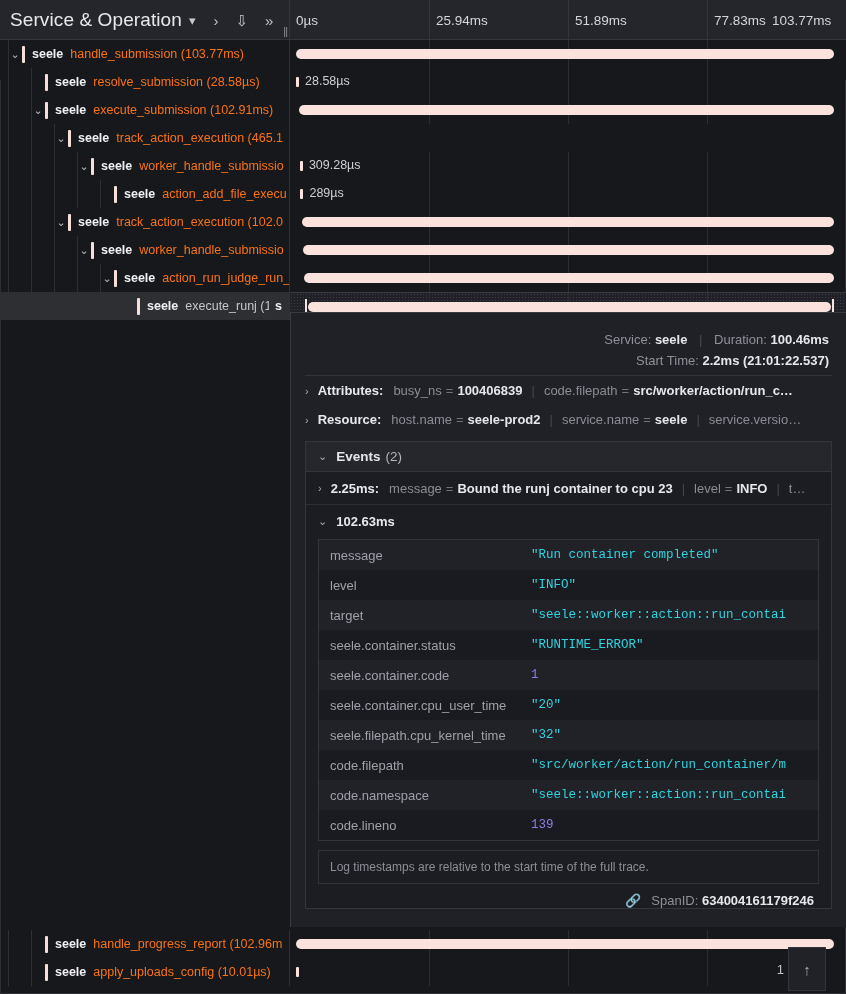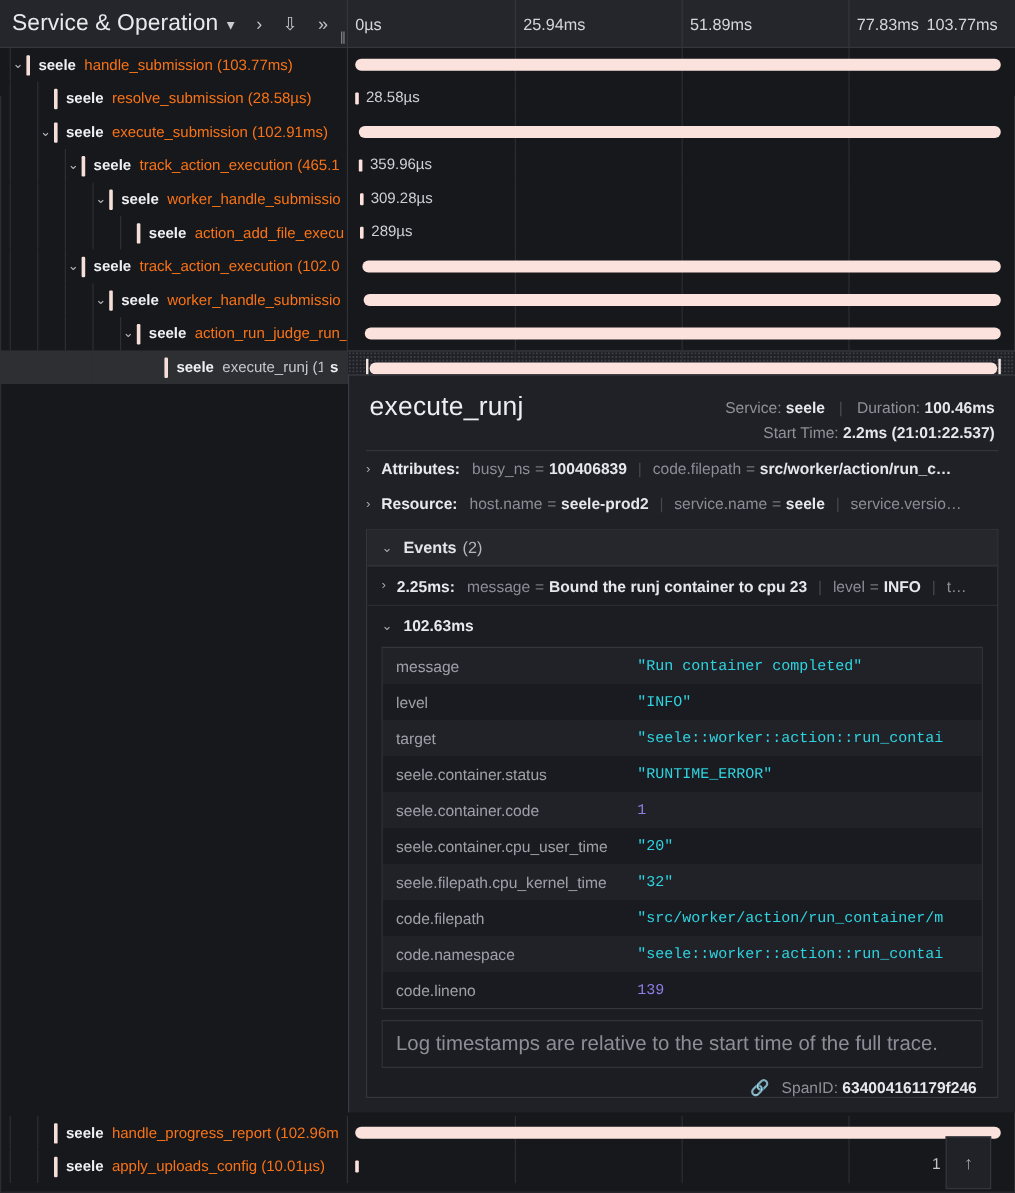--- a/index.html
+++ b/index.html
@@ -163,21 +163,21 @@
   .attr-v {
     flex: 1; font-family: "Liberation Mono", monospace;
     font-size: 12.5px; white-space: nowrap; overflow: hidden;
   }
   .attr-v.str { color: #2ed4e0; }
   .attr-v.num { color: #8b7fe8; }
 
   .note {
     margin: 9px 12px 0 12px; padding: 9px 11px;
     border: 1px solid #31323a; background: #1c1d22;
-    font-size: 17px; color: #8d8e97;
+    font-size: 12px; color: #8d8e97;
   }
   .spanid-line {
     margin-top: 9px; padding-right: 17px; text-align: right;
     font-size: 13px; color: #8f9099;
   }
   .link-icon { color: #8f9099; margin-right: 6px; font-size: 13px; }
   .spanid-line b { color: #e7e8ec; font-weight: 700; }
 
   
   .scroll-ctl {
@@ -285,27 +285,20 @@
           <div class="row-label">
             <div class="indent-line" style="left: 8px;"></div>
             <div class="indent-line" style="left: 31px;"></div>
             <div class="indent-line" style="left: 54px;"></div>
             <div style="width: 54px; flex: 0 0 54px;"></div>
             <div class="twisty">⌄</div>
             <div class="svc-bar"></div>
             <span class="svc-name">seele</span>
             <span class="op-name">track_action_execution (465.1</span>
           </div>
-          <div class="row-track">
-            <div class="guide" style="left: 139px;"></div>
-            <div class="guide" style="left: 278px;"></div>
-            <div class="guide" style="left: 417px;"></div>
-            <div class="bar tiny" style="left: 9.336px;"></div>
-            <div class="dur-label" style="left: 18.336px;">359.96µs</div>
-          </div>
         </div>
         <div class="row" style="top: 112px;">
           <div class="row-label">
             <div class="indent-line" style="left: 8px;"></div>
             <div class="indent-line" style="left: 31px;"></div>
             <div class="indent-line" style="left: 54px;"></div>
             <div class="indent-line" style="left: 77px;"></div>
             <div style="width: 77px; flex: 0 0 77px;"></div>
             <div class="twisty">⌄</div>
             <div class="svc-bar"></div>
@@ -454,21 +447,20 @@
             <div class="guide" style="left: 278px;"></div>
             <div class="guide" style="left: 417px;"></div>
             <div class="bar tiny" style="left: 6px;"></div>
           </div>
         </div>
       </div>
   </div>
 
   <div class="detail">
     <div class="d-head">
-      <div class="d-title">execute_runj</div>
       <div class="d-meta">
         <div>
           <span>Service:</span>
           <b>seele</b>
           <span class="sep">|</span>
           <span>Duration:</span>
           <b>100.46ms</b>
         </div>
         <div>
           <span>Start Time:</span>

